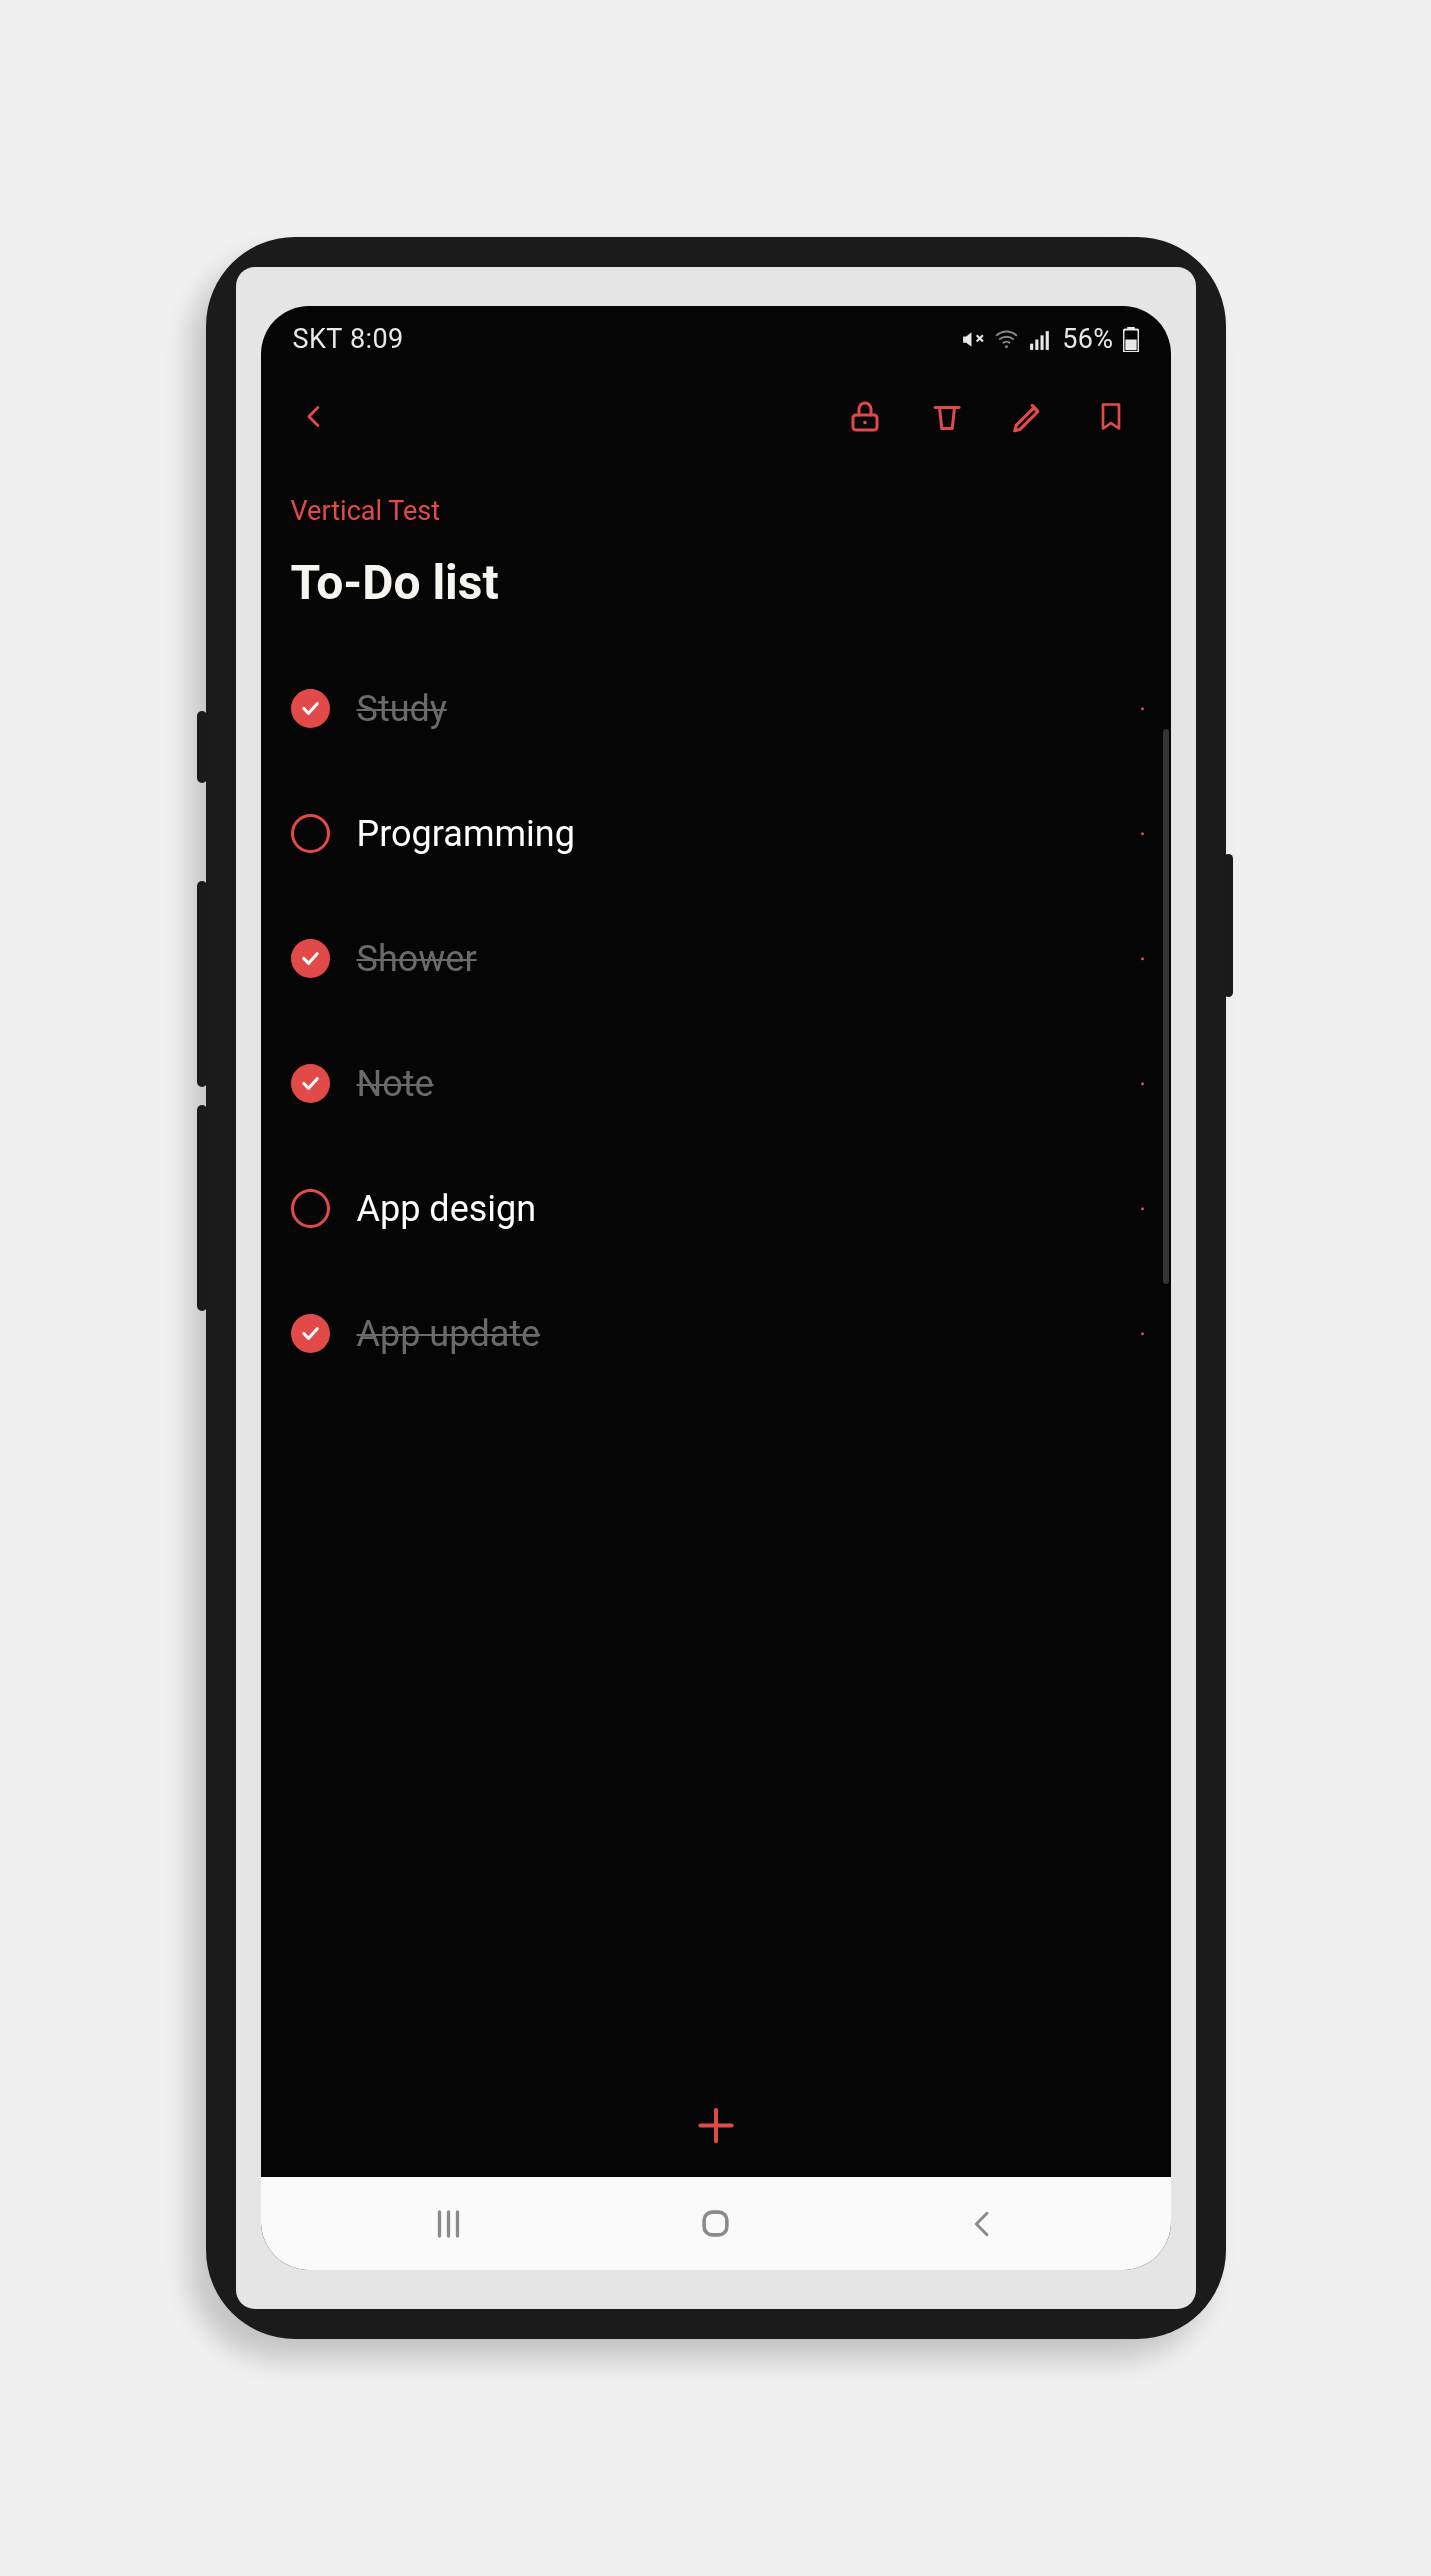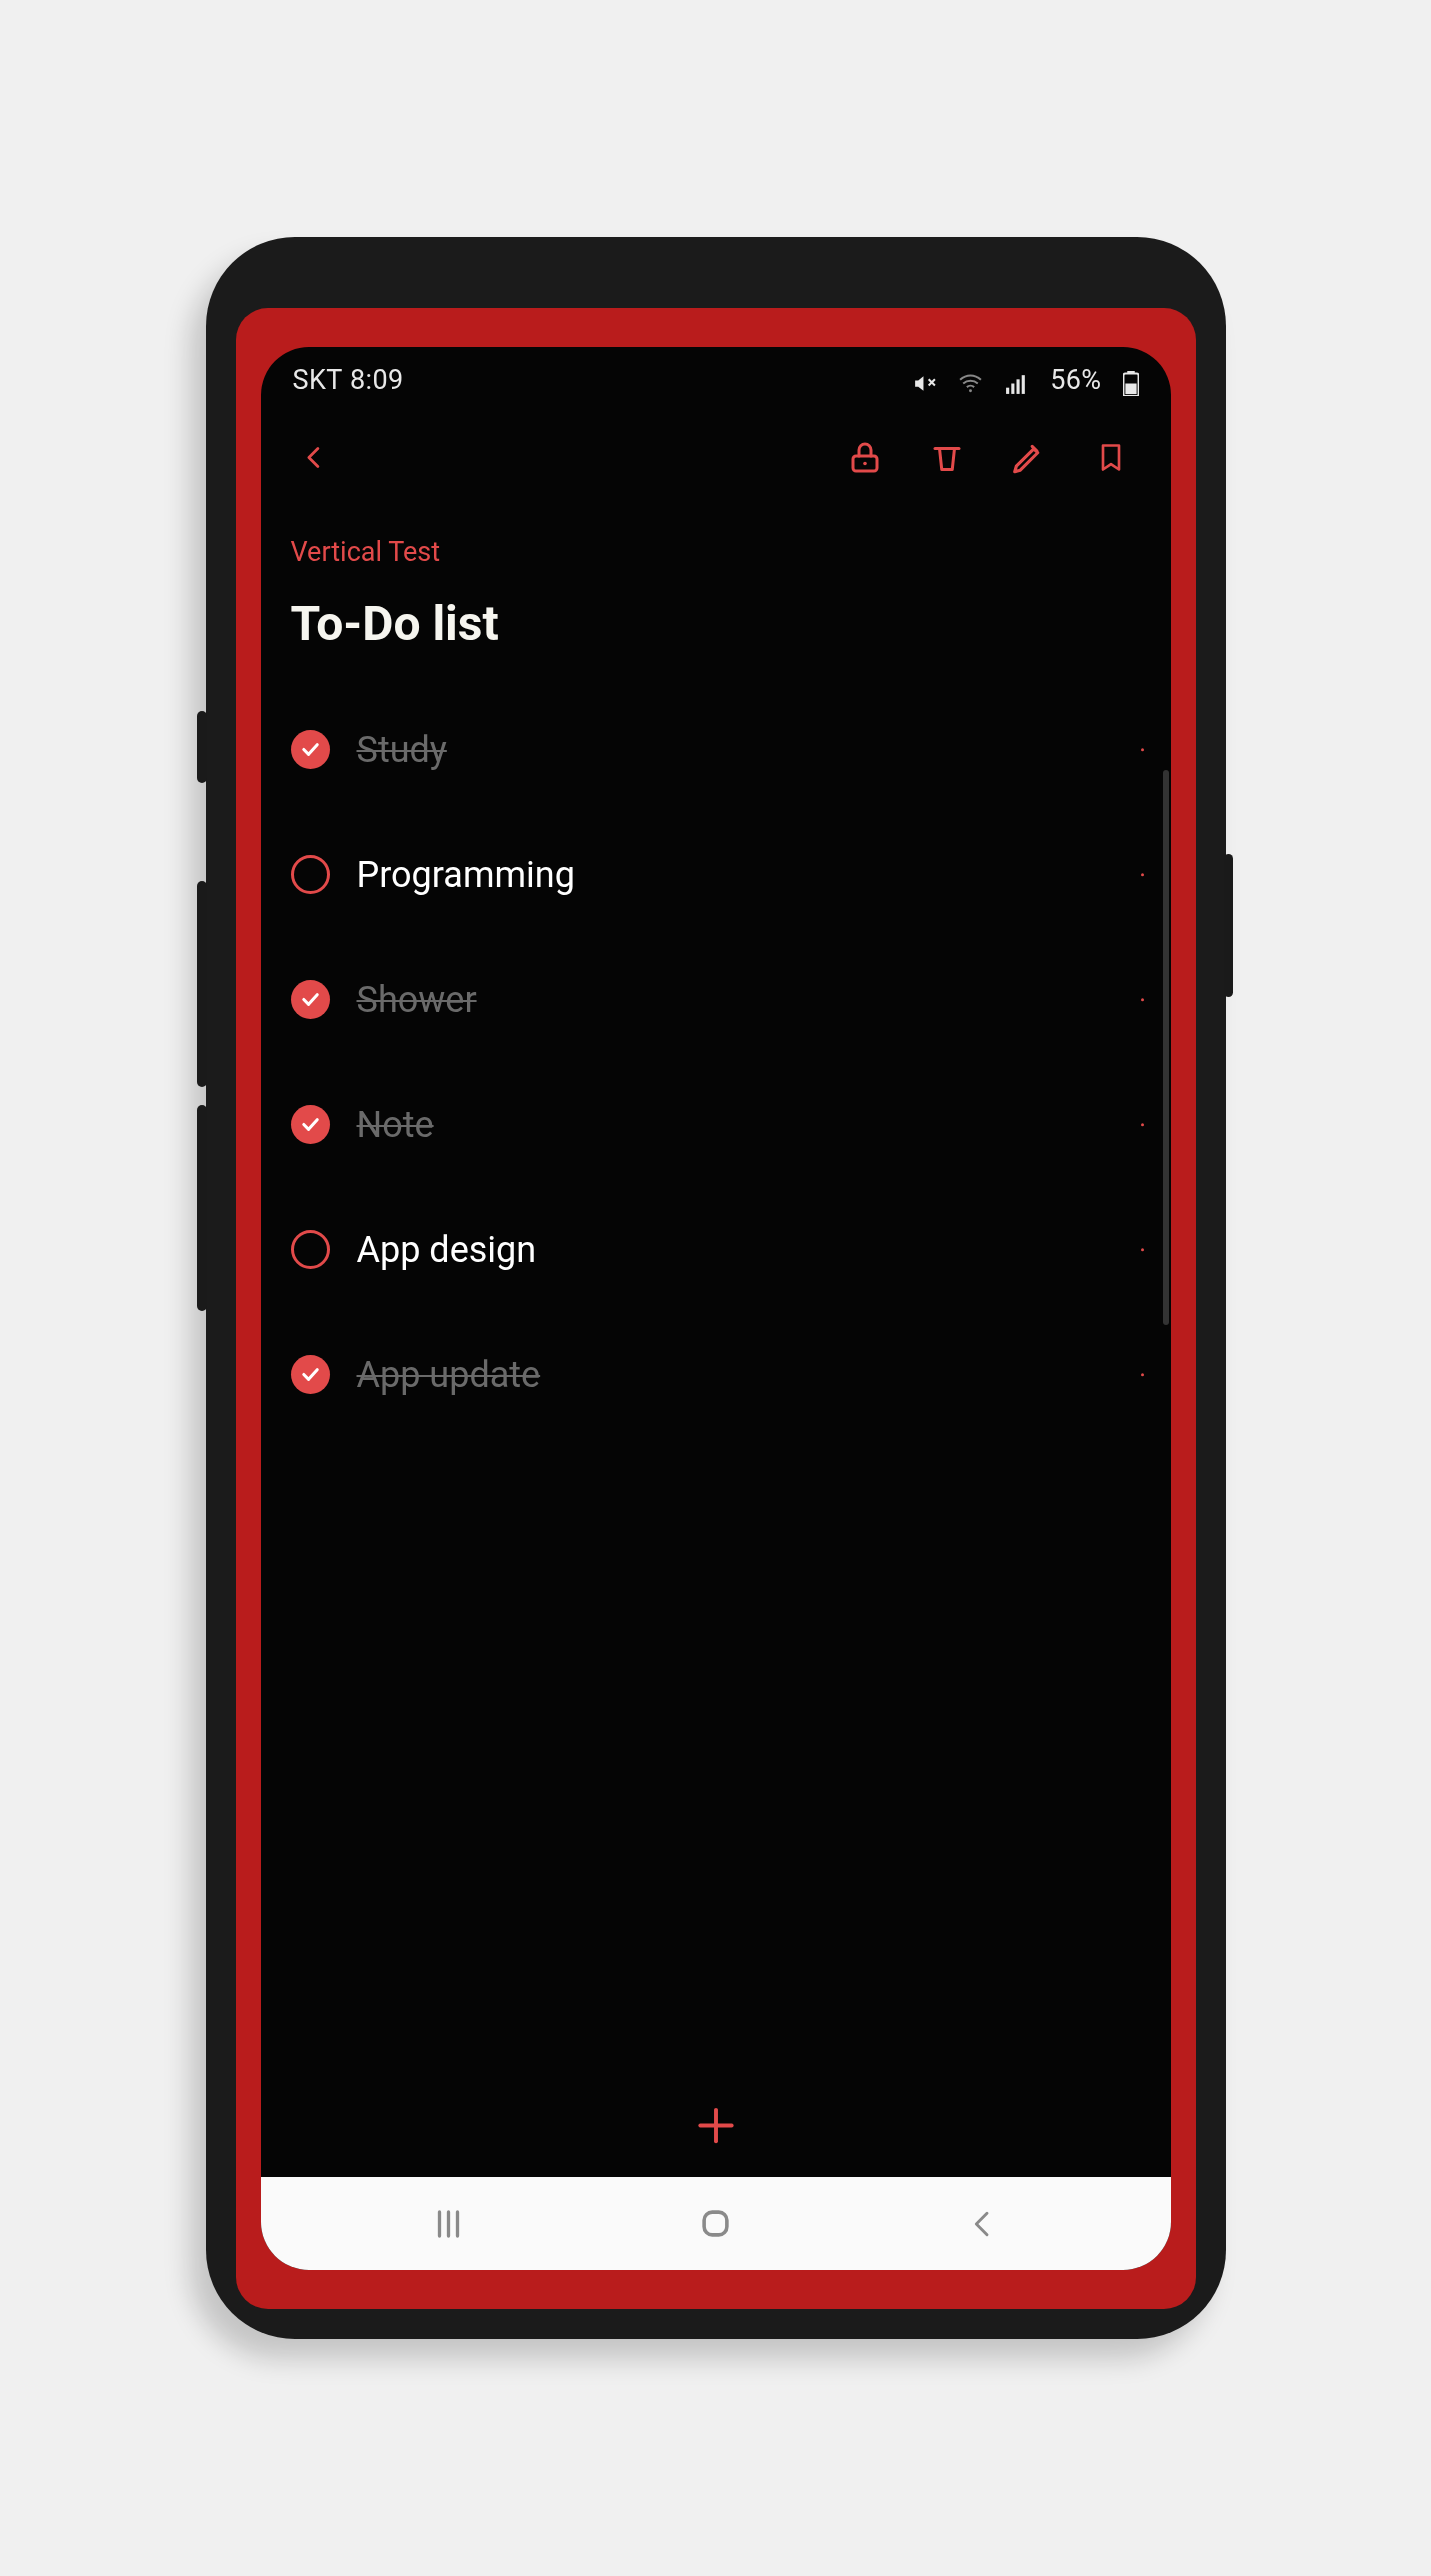--- a/index.html
+++ b/index.html
@@ -23,24 +23,23 @@
     transform: translate(-50%, -50%);
     width: 1020px;
     height: 2102px;
     background: #1b1b1b;
     border-radius: 89px;
     box-shadow: -16px 19.7px 27px rgba(0,0,0,0.18);
   }
   .phone-inner {
     position: absolute;
     inset: 30px;
-    border-radius: 32px;
-    background: #b91c1c;
+    border-radius: 19px;
+    background: #e5e5e5;
     overflow: hidden;
-    margin-top: 41px;
   }
   .side-btn {
     position: absolute;
     background: #1a1a1a;
     border-radius: 5.4px;
   }
   .side-btn.right1 { right: -7.2px; top: 617px; width: 9px; height: 143px; }
   .side-btn.left1  { left: -9px; top: 474px; width: 10.7px; height: 72px; }
   .side-btn.left2  { left: -9px; top: 644px; width: 10.7px; height: 206px; }
   .side-btn.left3  { left: -9px; top: 868px; width: 10.7px; height: 206px; }
@@ -65,21 +64,21 @@
     height: 66px;
     display: flex;
     align-items: center;
     justify-content: space-between;
     padding: 0 32px;
     font-size: 27px;
     color: #e8e8e8;
     letter-spacing: 0.4px;
   }
   .status-left { display: flex; align-items: center; gap: 7.2px; }
-  .status-right { display: flex; align-items: flex-end; gap: 21px; }
+  .status-right { display: flex; align-items: center; gap: 9px; }
   .status-right svg { display: block; }
 
   
   .toolbar {
     height: 89px;
     display: flex;
     align-items: center;
     padding: 0 27px;
   }
   .back-btn { width: 54px; height: 54px; display:flex;align-items:center;justify-content:center; cursor:pointer; }

